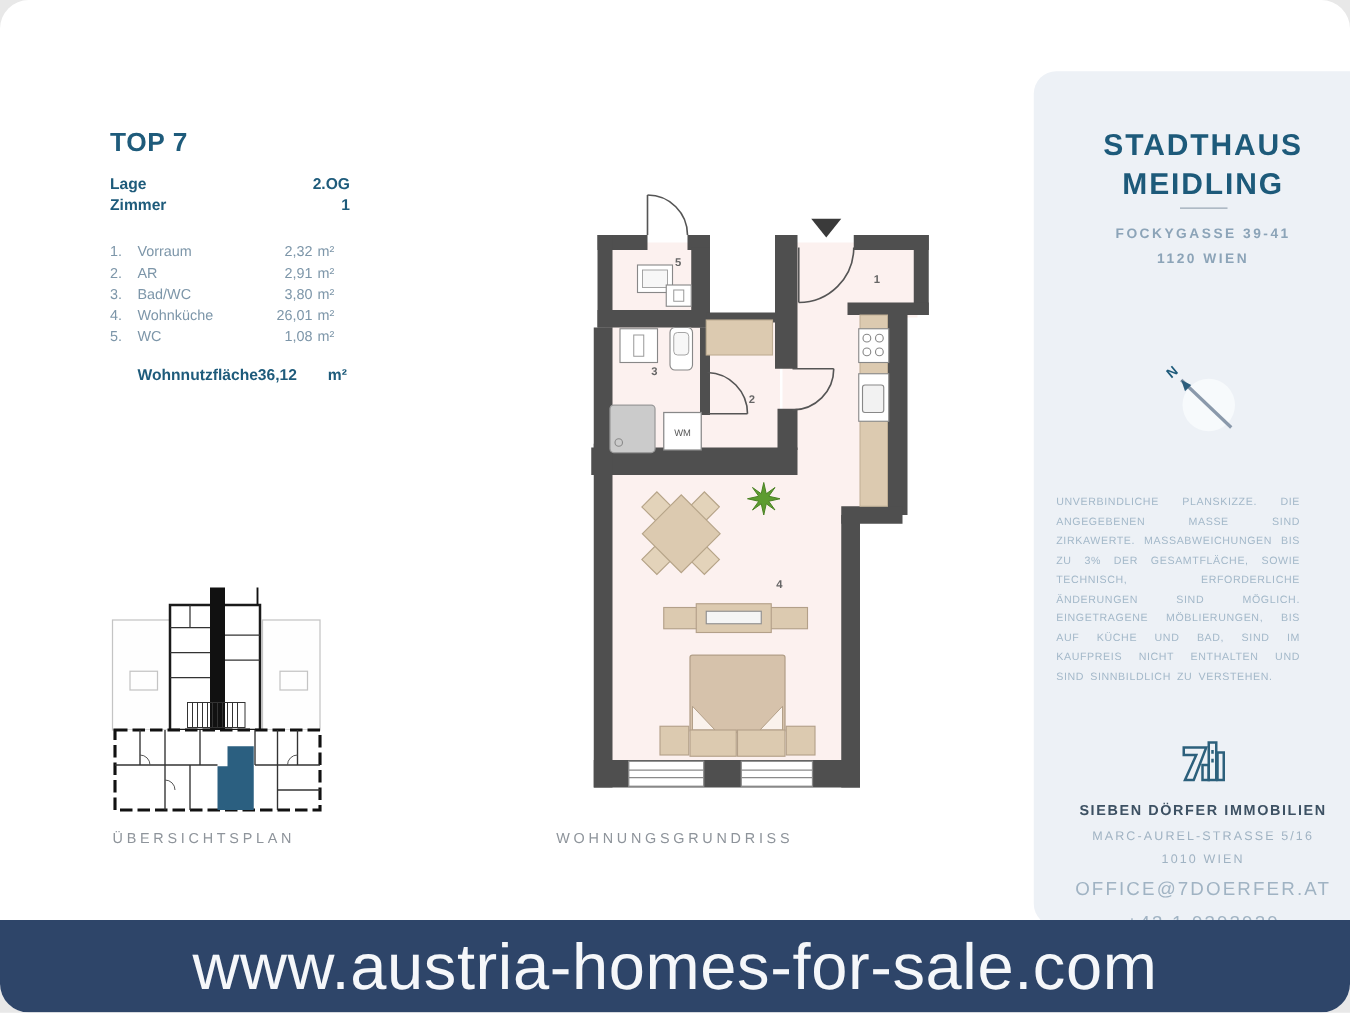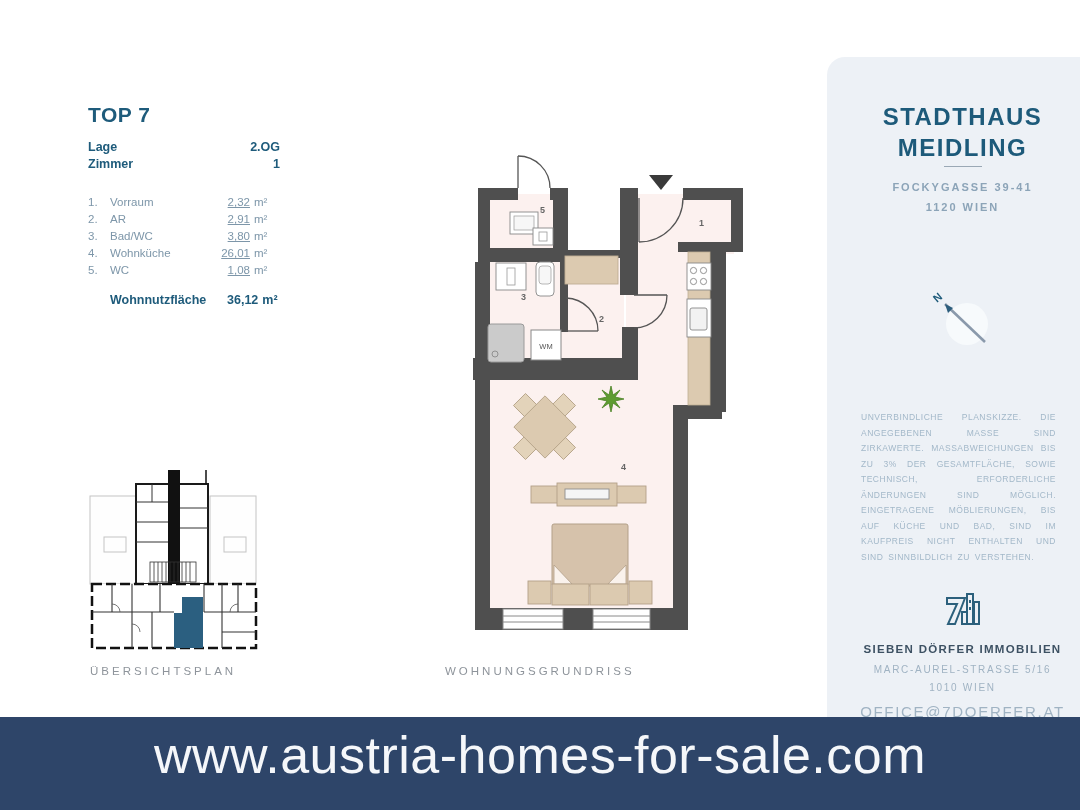--- a/index.html
+++ b/index.html
@@ -1,53 +1,54 @@
 <!DOCTYPE html>
 <html><head>
 <meta charset="utf-8">
 <style>
   html,body { margin:0; padding:0; background:#e8e8e8; }
   .page {
     position:relative; width:1080px; height:810px; margin:0 auto;
     background:#ffffff; overflow:hidden;
     font-family:"Liberation Sans", sans-serif;
+    border-radius:23px;
   }
   
   .unit-info { position:absolute; left:88px; top:103px; width:192px; color:#1e5b7b; }
   .unit-title { font-size:21px; font-weight:bold; letter-spacing:.5px; margin:0 0 12px 0; }
   .meta-row { display:flex; justify-content:space-between; font-size:12.5px; font-weight:bold; line-height:17px; }
   .rooms { margin-top:21px; padding-right:8px; }
   .room-row { display:grid; grid-template-columns:22px 1fr 52px 22px; font-size:11.5px; color:#7d96a9; line-height:17px; }
-  .room-row .area { text-align:right;text-decoration:underline; }
+  .room-row .area { text-align:right; }
   .room-row .unit { padding-left:4px; }
   .total-row { display:grid; grid-template-columns:22px 1fr 52px 22px; font-size:12.5px; font-weight:bold; color:#1e5b7b; margin-top:14px; padding-right:8px; }
-  .total-row .area { text-align:right; }
+  .total-row .area { }
   .total-row .unit { padding-left:4px; }
   
   .plan-caption { position:absolute; font-size:11.5px; letter-spacing:3px; color:#8e949b;text-align:center; }
   
   .panel { position:absolute; left:827px; top:57px; width:231px; height:684px;
            background:#edf1f6; border-radius:18px; text-align:center;padding-left:40px; }
   .project-title { position:absolute; top:44px; left:0; right:0; font-size:24px; font-weight:bold;
                    letter-spacing:1.5px; color:#1d5a7a; line-height:1.3; }
   .divider { position:absolute; top:109px; left:50%; width:38px; margin-left:-19px; border-top:1.5px solid #9aa8b5; }
   .project-address { position:absolute; top:120px; left:0; right:0; font-size:11px; letter-spacing:2px;
                      color:#8ca4b8; line-height:1.85;font-weight:bold; }
   .compass { position:absolute; top:232px; left:50%; transform:translateX(-50%); }
   .disclaimer { position:absolute; top:337px; left:18px; width:195px; font-size:8.5px; letter-spacing:.5px;
-                word-spacing:2px; line-height:1.83; color:#a3b8c9; text-align:justify; margin:16px; }
+                word-spacing:2px; line-height:1.83; color:#a3b8c9; text-align:justify; margin:0; }
   .logo { position:absolute; top:530px; left:50%; transform:translateX(-50%); }
   .company { position:absolute; top:586px; left:0; right:0; font-size:11.5px; font-weight:bold;
              letter-spacing:1.3px; color:#3d5163; }
   .company-address { position:absolute; top:604px; left:0; right:0; font-size:10px; letter-spacing:1.7px;
                      color:#a0b3c3; line-height:1.8; }
   .contact { position:absolute; top:641px; left:0; right:0; font-size:15px; letter-spacing:1.7px;
              color:#a0b3c3; line-height:1.8; }
   
-  .banner { position:absolute; left:0; bottom:0; width:1080px; height:93px; background:#2e4569; }
+  .banner { position:absolute; left:0; bottom:0; width:1080px; height:74px; background:#2e4569; }
   .banner-text { width:100%; height:77px; line-height:77px; text-align:center; color:#f5f7fa;
                  font-size:52px; letter-spacing:.5px; }
   svg { display:block; }
 </style>
 </head>
 <body>
 
 <div class="page">
 
   <div class="unit-info">

